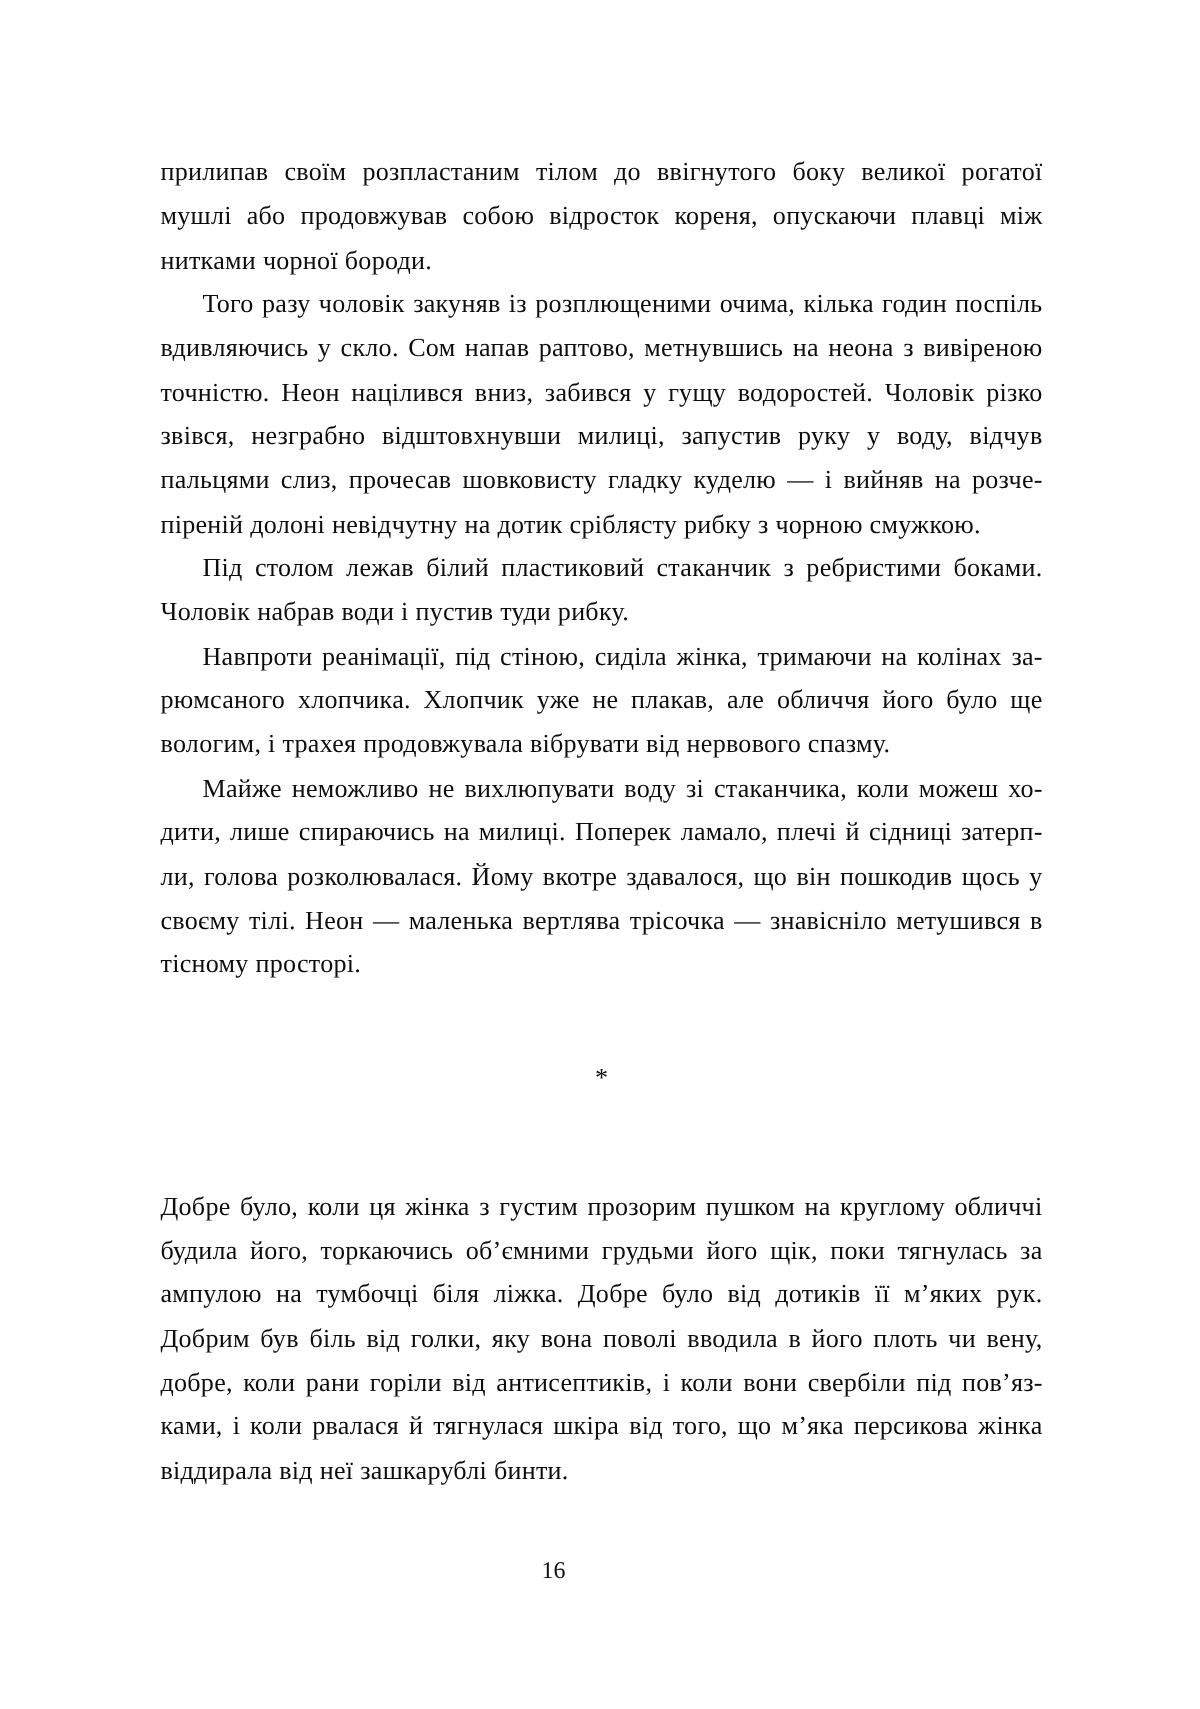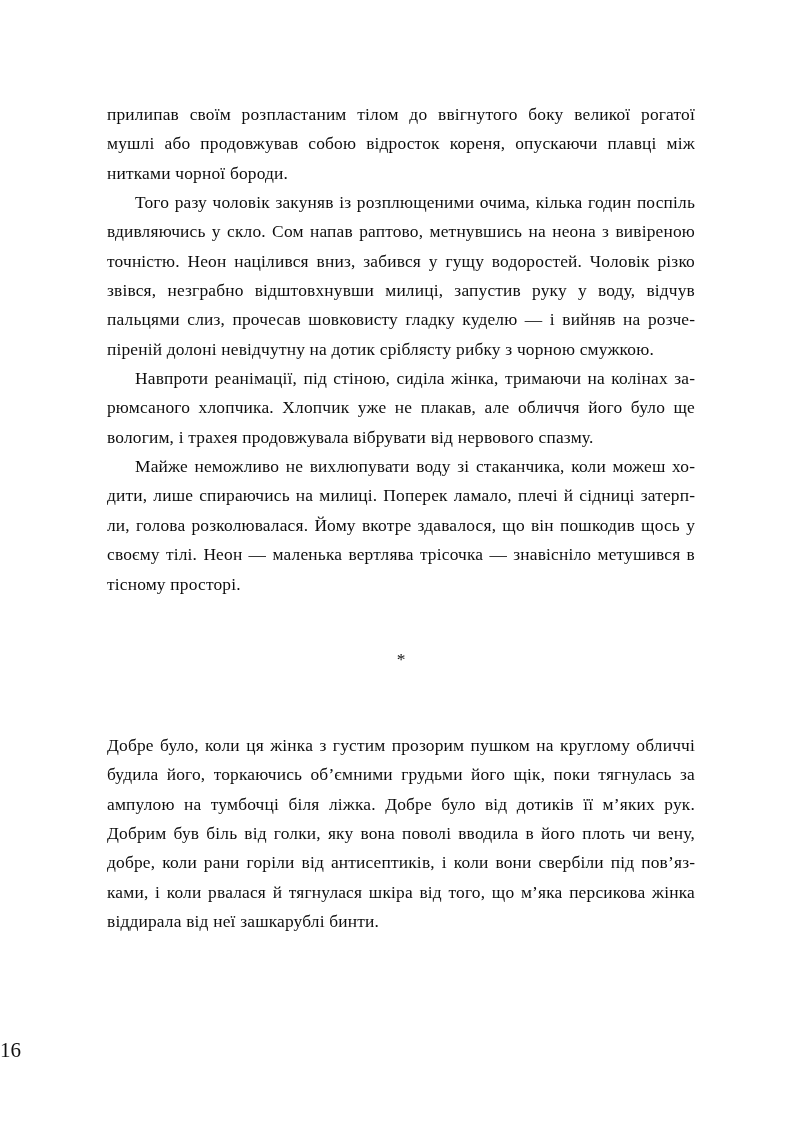--- a/index.html
+++ b/index.html
@@ -63,36 +63,38 @@
     user-select: none;
   }
   .section-two {
     margin-top: 16px;
   }
   .page-number {
     position: absolute;
     left: 0;
     right: 0;
     top: 1040px;
-    font-size: 21px;
+    text-align: center;
+    font-size: 16px;
     line-height: 1;
     color: #111111;
     font-family: "Liberation Serif", "DejaVu Serif", serif;
   }
 </style>
 </head>
 <body>
 
 <div class="page">
 
   <div class="text-block">
 
     <div>
       <p class="para noindent">прилипав своїм розпластаним тілом до ввігнутого боку великої рогатої мушлі або продовжував собою відросток кореня, опускаючи плавці між нитками чорної бороди.</p>
       <p class="para indent">Того разу чоловік закуняв із розплющеними очима, кілька годин поспіль вдивляючись у скло. Сом напав раптово, метнувшись на неона з вивіреною точністю. Неон націлився вниз, забився у гущу водоростей. Чоловік різко звівся, незграбно відштовхнувши милиці, запустив руку у воду, відчув пальцями слиз, прочесав шовковисту гладку куделю — і вийняв на розче­піреній долоні невідчутну на дотик сріблясту рибку з чорною смужкою.</p>
+      <p class="para indent">Під столом лежав білий пластиковий стаканчик з ребристими боками. Чоловік набрав води і пустив туди рибку.</p>
       <p class="para indent">Навпроти реанімації, під стіною, сиділа жінка, тримаючи на колінах за­рюмсаного хлопчика. Хлопчик уже не плакав, але обличчя його було ще вологим, і трахея продовжувала вібрувати від нервового спазму.</p>
       <p class="para indent">Майже неможливо не вихлюпувати воду зі стаканчика, коли можеш хо­дити, лише спираючись на милиці. Поперек ламало, плечі й сідниці затерп­ли, голова розколювалася. Йому вкотре здавалося, що він пошкодив щось у своєму тілі. Неон — маленька вертлява трісочка — знавісніло метушився в тісному просторі.</p>
     </div>
 
     <div class="section-break">
       <div class="asterisk">*</div>
     </div>
 
     <div class="section-two">
       <p class="para noindent">Добре було, коли ця жінка з густим прозорим пушком на круглому облич­чі будила його, торкаючись об’ємними грудьми його щік, поки тягнулась за ампулою на тумбочці біля ліжка. Добре було від дотиків її м’яких рук. Добрим був біль від голки, яку вона поволі вводила в його плоть чи вену, добре, коли рани горіли від антисептиків, і коли вони свербіли під пов’яз­ками, і коли рвалася й тягнулася шкіра від того, що м’яка персикова жінка віддирала від неї зашкарублі бинти.</p>

